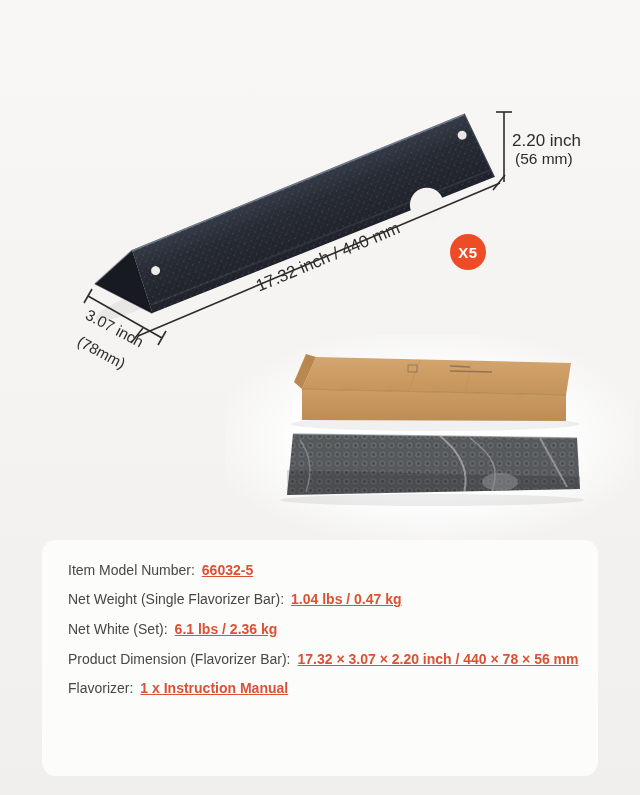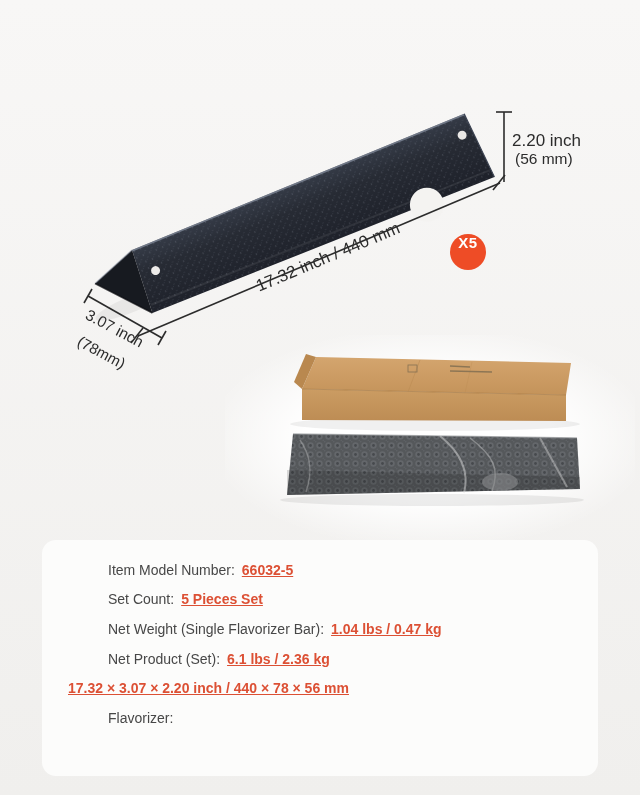--- a/index.html
+++ b/index.html
@@ -11,31 +11,31 @@
   .scene{position:absolute;left:0;top:0;}
   
   .dim{fill:var(--dim-ink,#2c2c2c);font-family:"Liberation Sans",sans-serif;}
   .t17{font-size:17px;}
   .t16{font-size:15.5px;}
   .t15{font-size:15px;}
   
   .badge{
     position:absolute;left:450px;top:234px;width:36px;height:36px;border-radius:50%;
     background:var(--badge-bg,#ee4c26);color:var(--badge-ink,#fff);
-    display:flex;align-items:flex-start;justify-content:center;
+    display:flex;align-items:center;justify-content:center;
     font-weight:bold;font-size:15px;letter-spacing:.5px;
   }
   
   .spec-card{
     position:absolute;left:42px;top:540px;width:556px;height:236px;
     background:var(--card-bg,#fcfcfb);border-radius:14px;
     padding:15px 0 0 26px;box-sizing:border-box;
   }
   .spec-row{height:29.6px;display:flex;align-items:center;font-size:14px;white-space:nowrap;}
-  .spec-label{color:var(--label-ink,#474747);margin-right:7px;margin-left:40px;}
+  .spec-label{color:var(--label-ink,#474747);margin-right:7px;}
   .spec-value{color:var(--value-accent,#dc5034);font-weight:bold;text-decoration:underline;}
 </style>
 </head>
 <body>
 
 <div class="canvas">
 
   <svg class="scene" width="640" height="795" viewBox="0 0 640 795">
     <defs>
       <linearGradient id="barGrad" x1="0" y1="0" x2="0" y2="1">
@@ -144,32 +144,30 @@
   <div class="badge">
     <span>X5</span>
   </div>
 
   <div class="spec-card">
     <div class="spec-row">
       <span class="spec-label">Item Model Number:</span>
       <span class="spec-value">66032-5</span>
     </div>
     <div class="spec-row">
-      <span class="spec-label">Set Count:</span>
-      <span class="spec-value">5 Pieces Set</span>
-    </div>
-    <div class="spec-row">
       <span class="spec-label">Net Weight (Single Flavorizer Bar):</span>
       <span class="spec-value">1.04 lbs / 0.47 kg</span>
     </div>
     <div class="spec-row">
-      <span class="spec-label">Net Product (Set):</span>
+      <span class="spec-label">Net White (Set):</span>
       <span class="spec-value">6.1 lbs / 2.36 kg</span>
     </div>
     <div class="spec-row">
+      <span class="spec-label">Product Dimension (Flavorizer Bar):</span>
       <span class="spec-value">17.32 × 3.07 × 2.20 inch / 440 × 78 × 56 mm</span>
     </div>
     <div class="spec-row">
       <span class="spec-label">Flavorizer:</span>
+      <span class="spec-value">1 x Instruction Manual</span>
     </div>
   </div>
 
 </div>
 
 </body></html>

